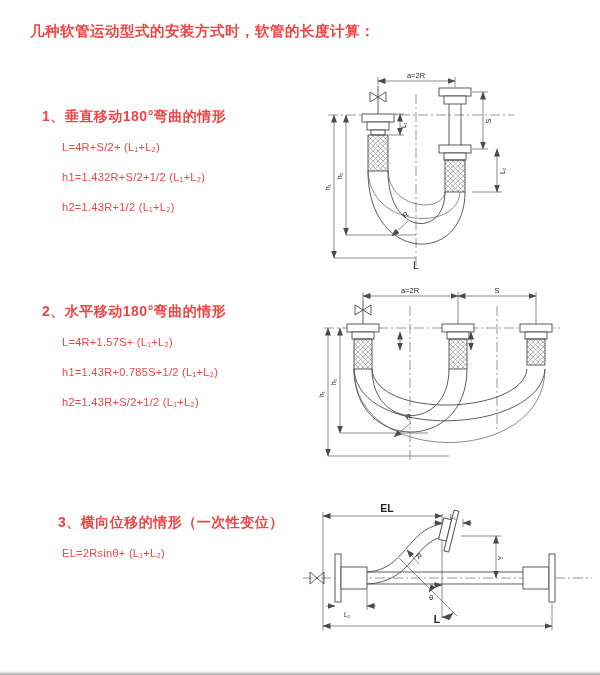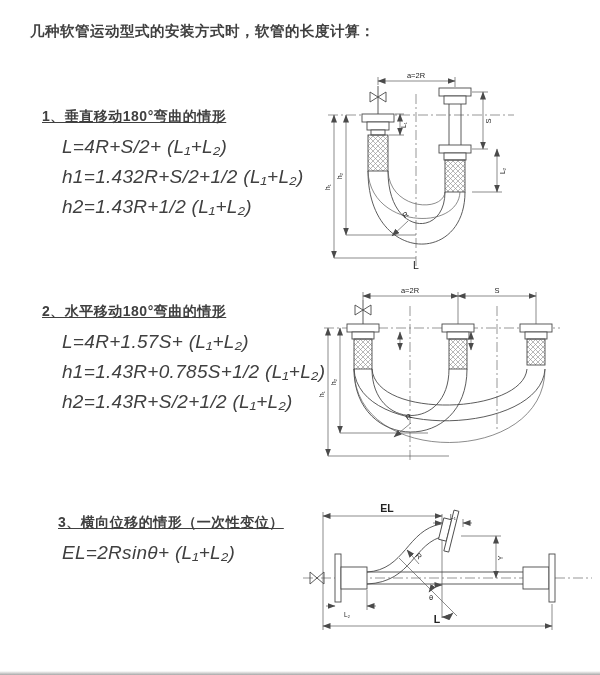--- a/index.html
+++ b/index.html
@@ -1,24 +1,24 @@
 <!DOCTYPE html>
 <html><head>
 <meta charset="utf-8">
 <style>
   html,body{margin:0;padding:0;background:#fff;}
   .page{
     position:relative;width:600px;height:675px;background:#ffffff;overflow:hidden;
-    font-family:"Liberation Sans","DejaVu Sans",sans-serif;color:#404040;
+    font-family:"Liberation Sans","DejaVu Sans",sans-serif;color:#ef4444;
   }
   .doc-title{
     position:absolute;left:30px;top:22px;font-size:14.5px;font-weight:bold;letter-spacing:.5px;
   }
-  .sec-heading{position:absolute;font-size:14px;font-weight:bold;letter-spacing:.5px;text-decoration:underline;}
-  .formulas{position:absolute;font-size:19px;letter-spacing:.3px;font-style:italic;}
+  .sec-heading{position:absolute;font-size:14px;font-weight:bold;letter-spacing:.5px;}
+  .formulas{position:absolute;font-size:11px;letter-spacing:.3px;}
   .formulas div{height:30px;line-height:30px;white-space:pre;}
   .diagram{position:absolute;}
   svg{display:block;}
   .ln{stroke:#4a4a4a;stroke-width:0.9;fill:none;}
   .thin{stroke:#5a5a5a;stroke-width:0.7;fill:none;}
   .cl{stroke:#6a6a6a;stroke-width:0.7;fill:none;stroke-dasharray:10 3 2 3;}
   .fl{fill:#ffffff;stroke:#4a4a4a;stroke-width:0.9;}
   .braid{fill:url(#braidPat);stroke:#4a4a4a;stroke-width:0.9;}
   .tri{fill:none;stroke:#4a4a4a;stroke-width:0.9;}
   text{fill:#222;font-family:"Liberation Sans","DejaVu Sans",sans-serif;}

